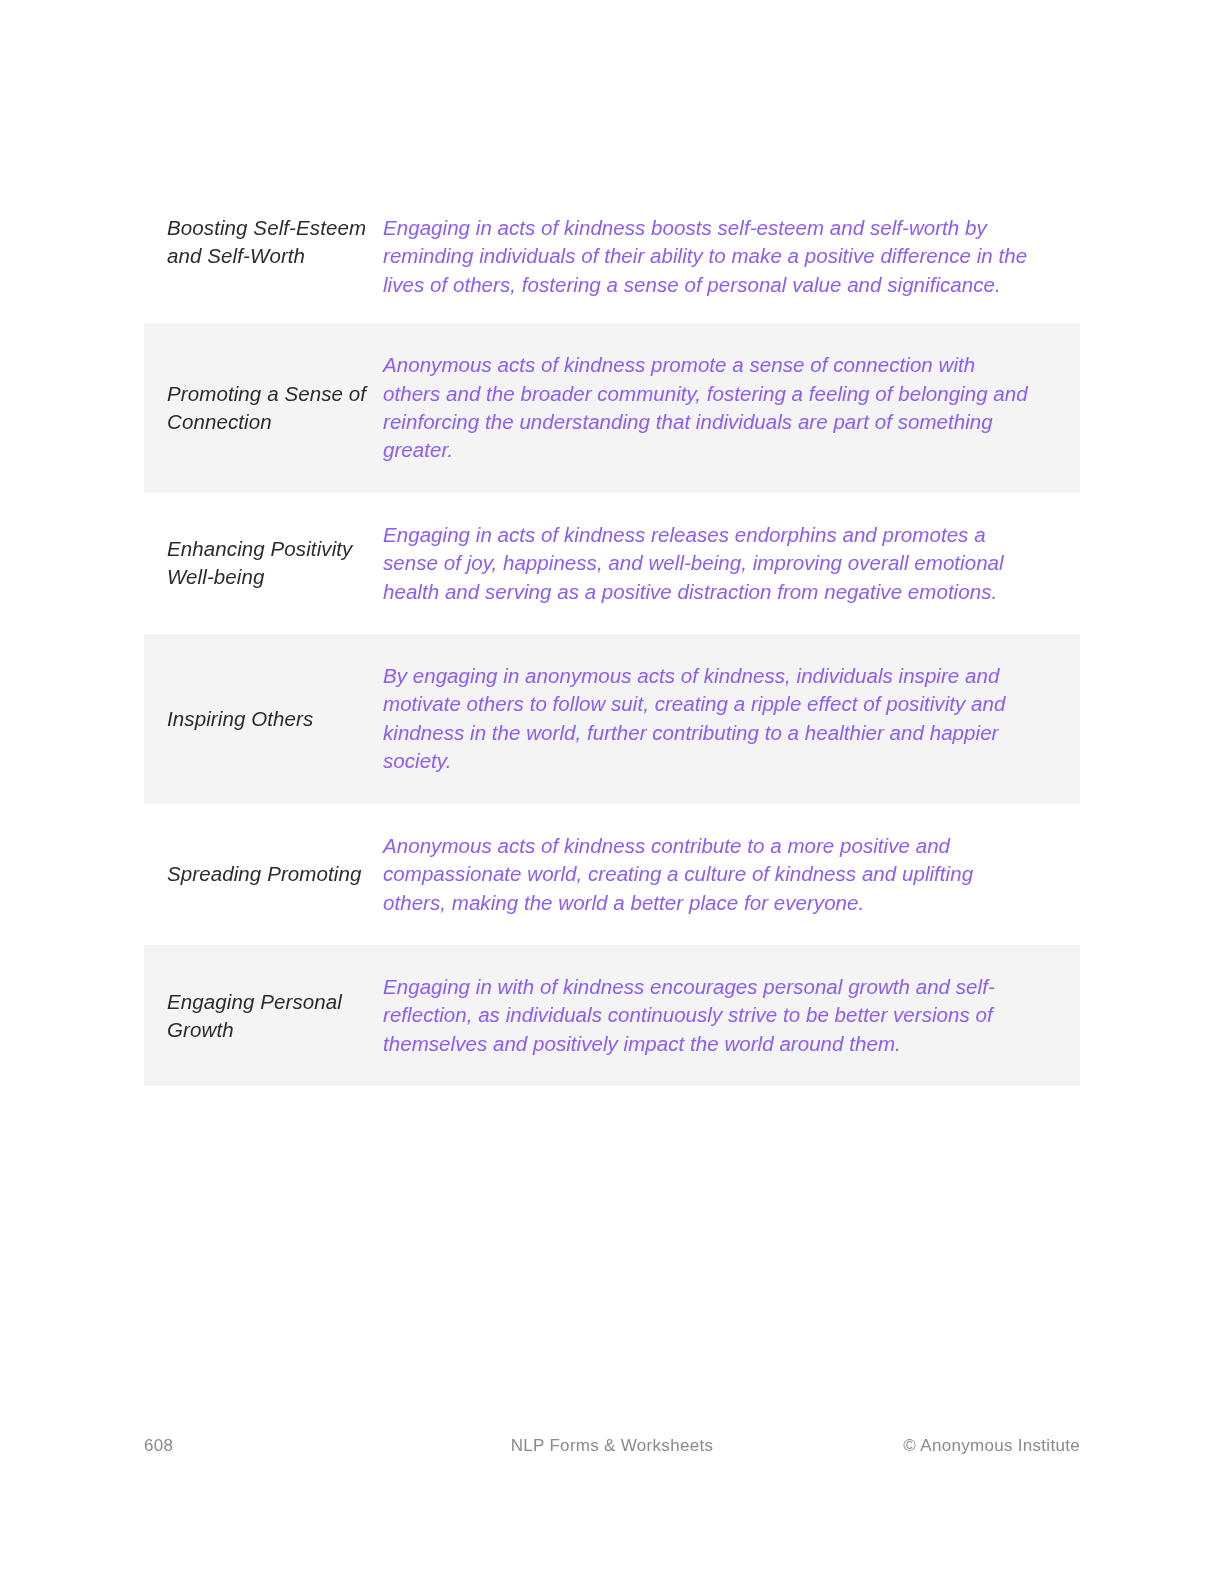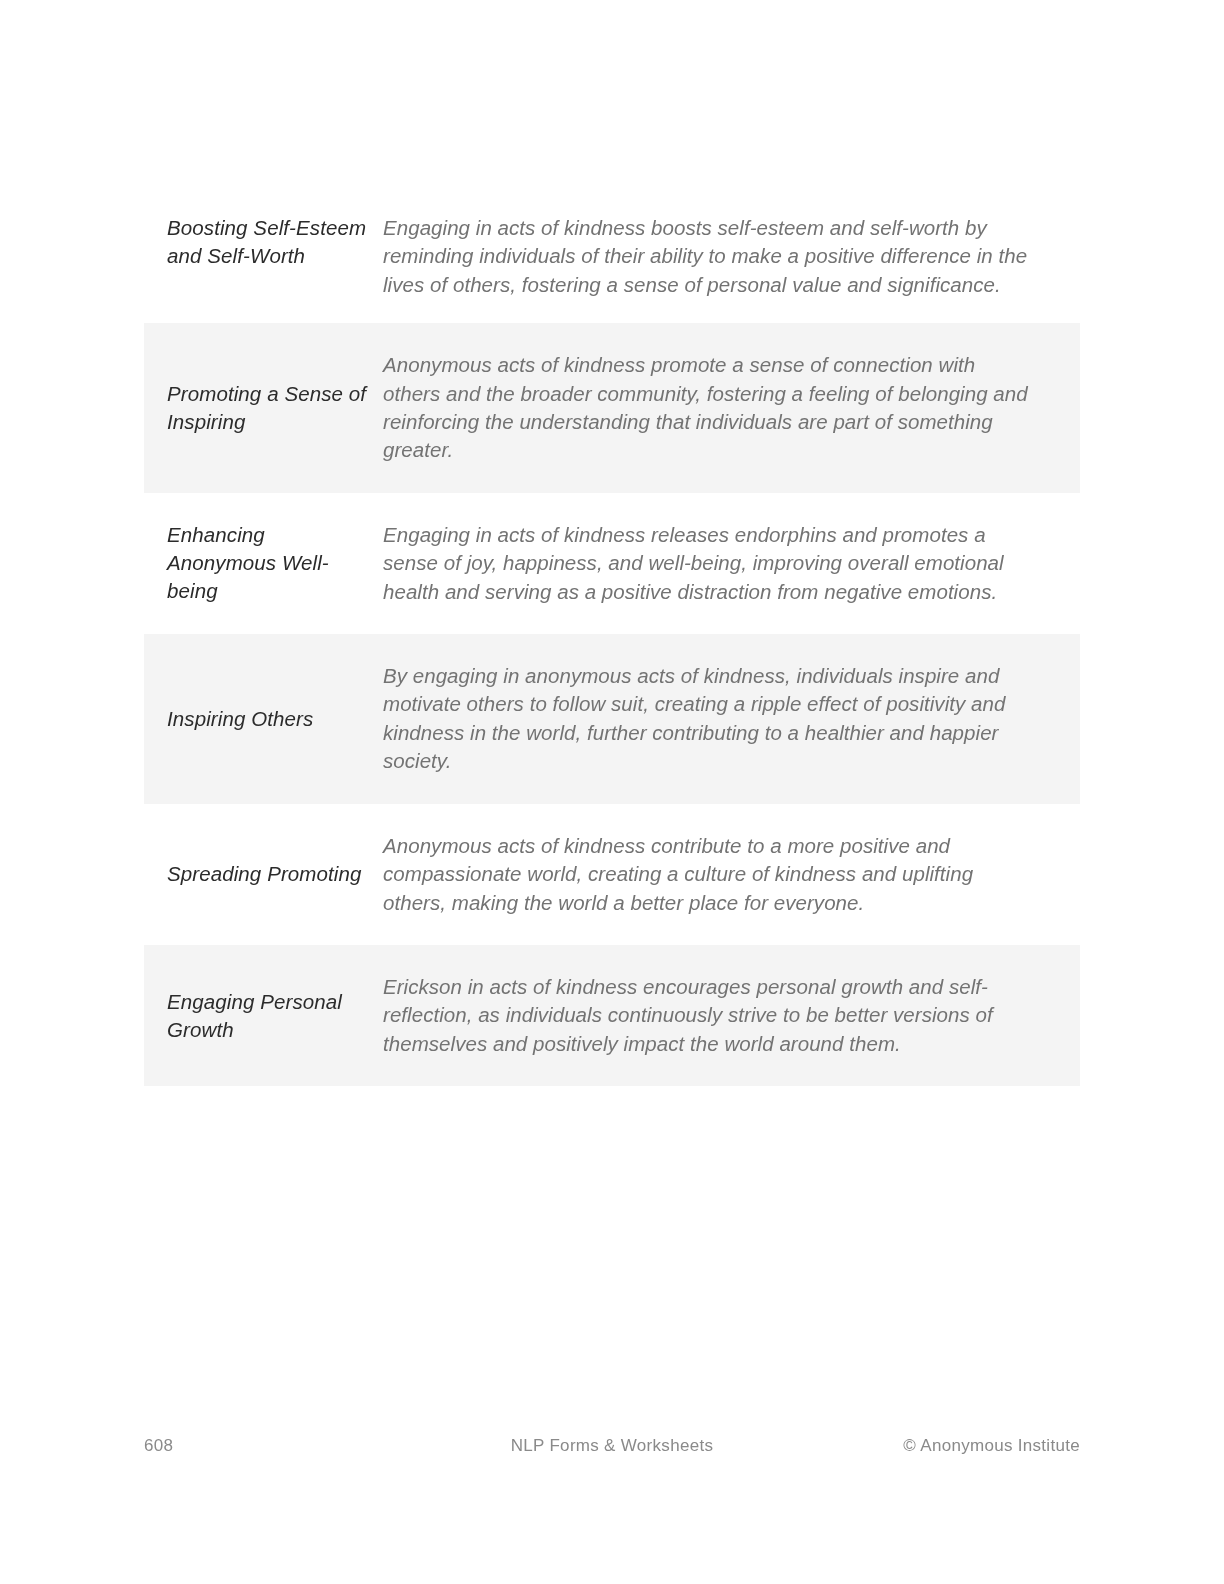--- a/index.html
+++ b/index.html
@@ -55,21 +55,21 @@
     letter-spacing: 0.1px;
   }
 
   .benefits-table td.cell-desc {
     padding-left: 0px;
     padding-right: 46px;
     font-style: italic;
     font-weight: 300;
     font-size: 20.5px;
     line-height: 28.4px;
-    color: #737373;
+    color: #8b5cf6;
     letter-spacing: 0.05px;
   }
 
   
   .benefits-table tr.row-first td {
     padding-top: 18px;
     padding-bottom: 24px;
     vertical-align: top;
   }
 
@@ -107,42 +107,42 @@
 
   <table class="benefits-table">
     <tbody>
 
       <tr class="row-first">
         <td class="cell-title">Boosting Self-Esteem and Self-Worth</td>
         <td class="cell-desc">Engaging in acts of kindness boosts self-esteem and self-worth by reminding individuals of their ability to make a positive difference in the lives of others, fostering a sense of personal value and significance.</td>
       </tr>
 
       <tr class="row-shaded">
-        <td class="cell-title">Promoting a Sense of Inspiring</td>
+        <td class="cell-title">Promoting a Sense of Connection</td>
         <td class="cell-desc">Anonymous acts of kindness promote a sense of connection with others and the broader community, fostering a feeling of belonging and reinforcing the understanding that individuals are part of something greater.</td>
       </tr>
 
       <tr>
-        <td class="cell-title">Enhancing Anonymous Well-being</td>
+        <td class="cell-title">Enhancing Positivity Well-being</td>
         <td class="cell-desc">Engaging in acts of kindness releases endorphins and promotes a sense of joy, happiness, and well-being, improving overall emotional health and serving as a positive distraction from negative emotions.</td>
       </tr>
 
       <tr class="row-shaded">
         <td class="cell-title">Inspiring Others</td>
         <td class="cell-desc">By engaging in anonymous acts of kindness, individuals inspire and motivate others to follow suit, creating a ripple effect of positivity and kindness in the world, further contributing to a healthier and happier society.</td>
       </tr>
 
       <tr>
         <td class="cell-title">Spreading Promoting</td>
         <td class="cell-desc">Anonymous acts of kindness contribute to a more positive and compassionate world, creating a culture of kindness and uplifting others, making the world a better place for everyone.</td>
       </tr>
 
       <tr class="row-shaded">
         <td class="cell-title">Engaging Personal Growth</td>
-        <td class="cell-desc">Erickson in acts of kindness encourages personal growth and self-reflection, as individuals continuously strive to be better versions of themselves and positively impact the world around them.</td>
+        <td class="cell-desc">Engaging in with of kindness encourages personal growth and self-reflection, as individuals continuously strive to be better versions of themselves and positively impact the world around them.</td>
       </tr>
 
     </tbody>
   </table>
 
   <div class="footer">
     <span class="footer-left">608</span>
     <span class="footer-center">NLP Forms &amp; Worksheets</span>
     <span class="footer-right">© Anonymous Institute</span>
   </div>

